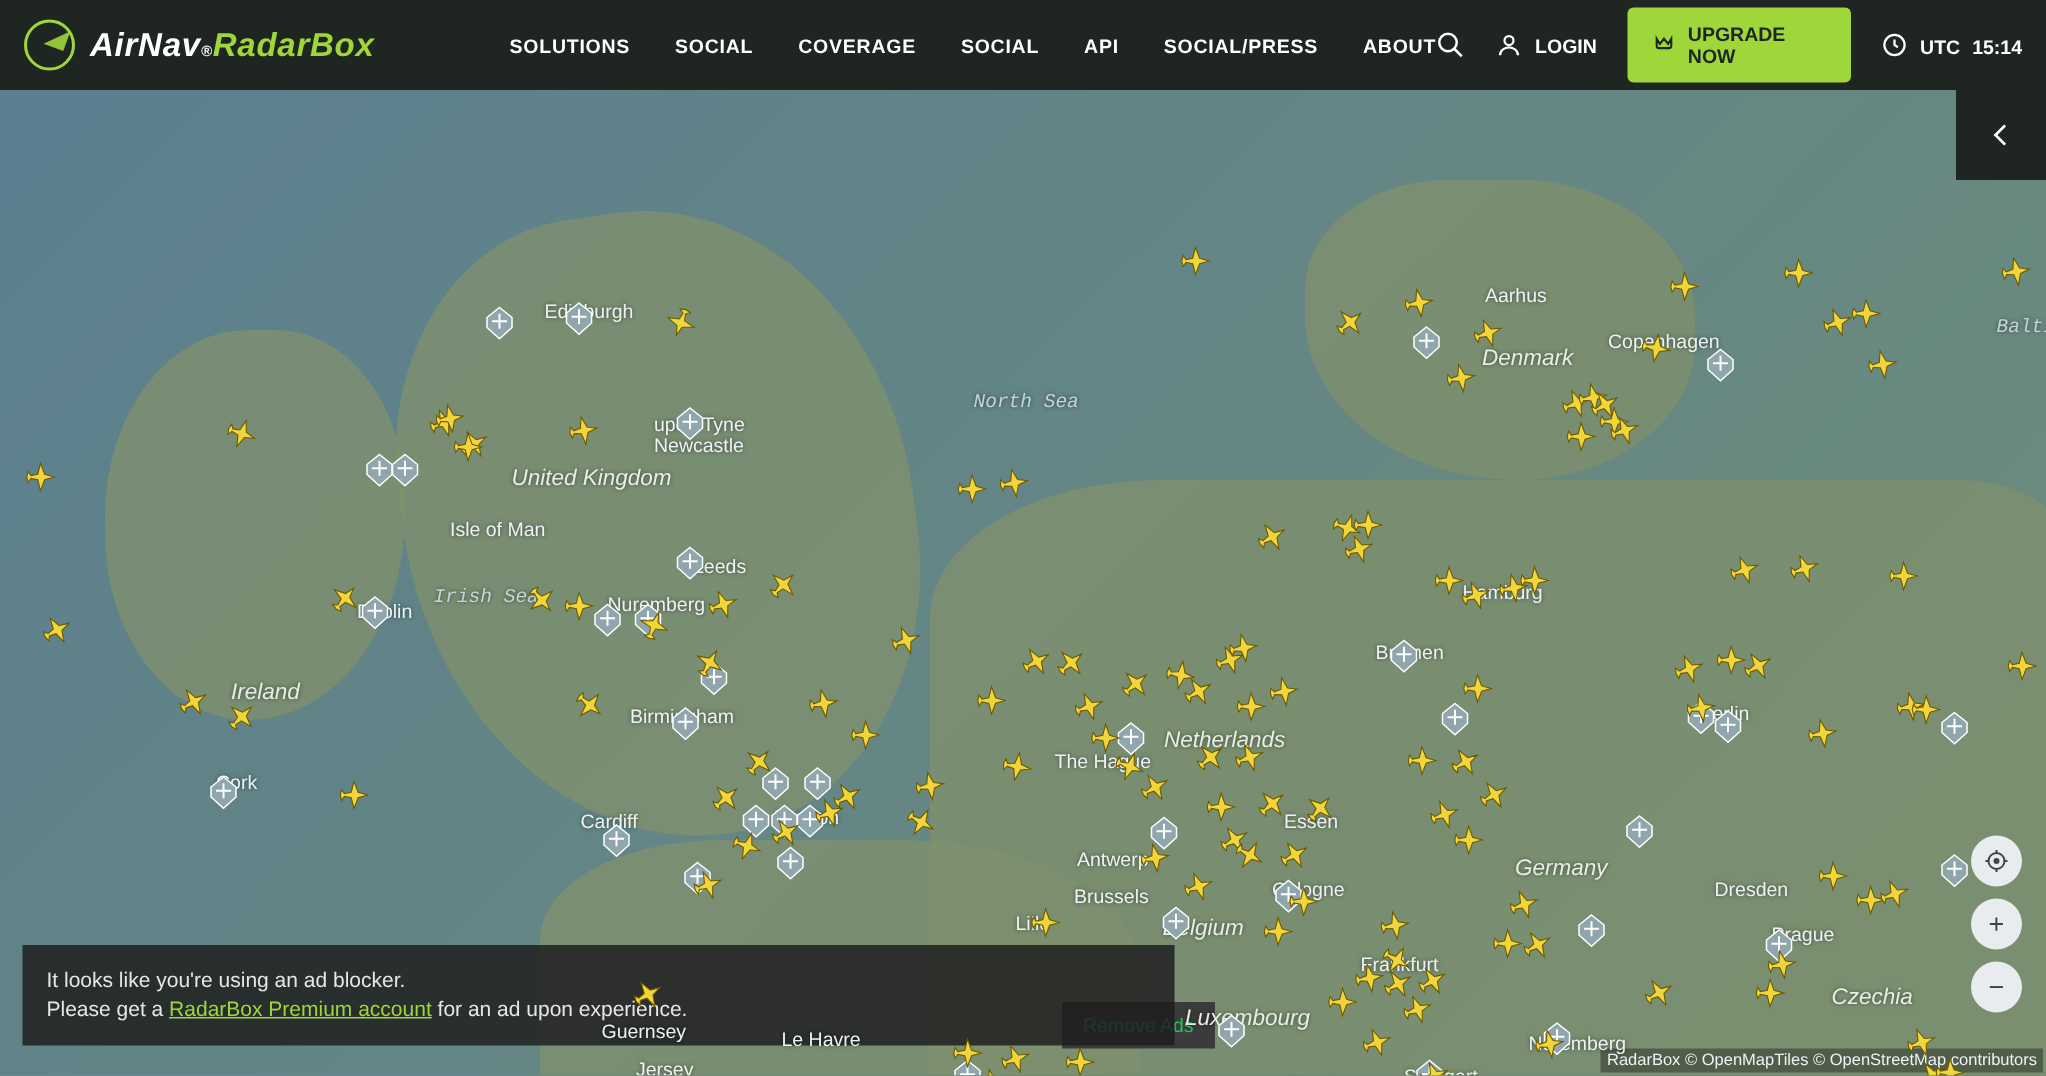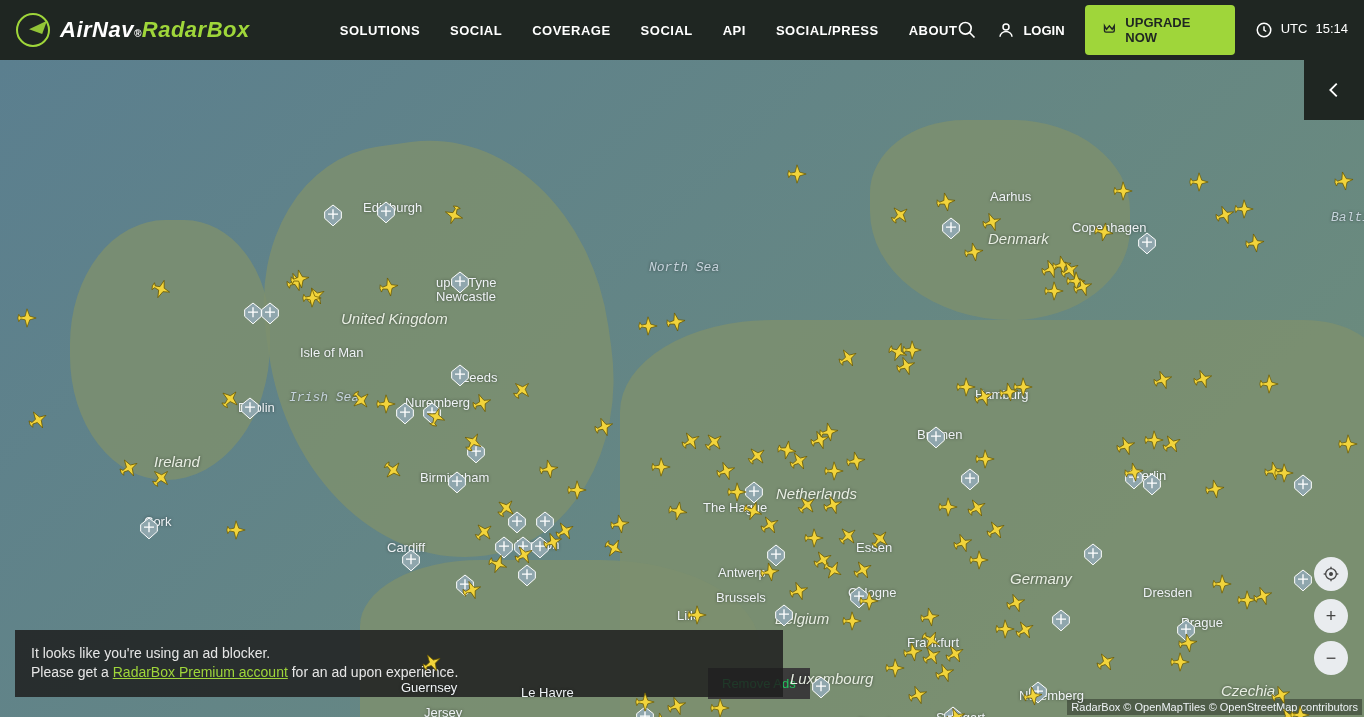--- a/index.html
+++ b/index.html
@@ -36,21 +36,21 @@
   .icon-btn svg { width: 20px; height: 20px; fill: none; stroke: #fff; stroke-width: 2; }
 
   .login { display: flex; align-items: center; gap: 8px; font-weight: 700; font-size: 13px; cursor: pointer; }
 
   .upgrade {
     background: #9fd63a; color: #1f2622; font-weight: 700; font-size: 13px;
     padding: 10px 16px; border-radius: 4px; display: flex; gap: 8px; align-items: center; cursor: pointer;
   }
   .upgrade svg { width: 18px; height: 18px; fill: none; stroke: #1f2622; stroke-width: 2; }
 
-  .utc { display: flex; align-items: flex-start; gap: 8px; font-weight: 400; font-size: 13px; }
+  .utc { display: flex; align-items: flex-end; gap: 8px; font-weight: 700; font-size: 13px; }
   .utc svg { width: 18px; height: 18px; fill: none; stroke: #fff; stroke-width: 2; }
 
   
   .map {
     position: absolute; top: 60px; left: 0; right: 0; bottom: 0;
     background: linear-gradient(135deg, #5b7f8f 0%, #6e8d7a 100%);
     overflow: hidden;
   }
   .land {
     position: absolute; background: #7c8f6e; opacity: .85;
@@ -214,21 +214,21 @@
   </div>
 <div class="maplabel sea" style="left: 649px; top: 200px;">North Sea</div>
     <div class="maplabel sea" style="left: 289px; top: 330px;">Irish Sea</div>
     <div class="maplabel sea" style="left: 1331px; top: 150px;">Baltic</div>
     <div class="maplabel country" style="left: 341px; top: 250px;">United Kingdom</div>
     <div class="maplabel country" style="left: 154px; top: 393px;">Ireland</div>
     <div class="maplabel country" style="left: 988px; top: 170px;">Denmark</div>
     <div class="maplabel country" style="left: 776px; top: 425px;">Netherlands</div>
     <div class="maplabel country" style="left: 775px; top: 550px;">Belgium</div>
     <div class="maplabel country" style="left: 1010px; top: 510px;">Germany</div>
-    <div class="maplabel country" style="left: 1221px; top: 622px;">Czechia</div>
+    <div class="maplabel country" style="left: 1221px; top: 596px;">Czechia</div>
     <div class="maplabel country" style="left: 790px; top: 610px;">Luxembourg</div>
     <div class="maplabel city" style="left: 363px; top: 140px;">Edinburgh</div>
     <div class="maplabel city" style="left: 436px; top: 189px; margin-top: 40px;">Newcastle</div>
     <div class="maplabel city" style="left: 436px; top: 215px;">upon Tyne</div>
     <div class="maplabel city" style="left: 300px; top: 285px;">Isle of Man</div>
     <div class="maplabel city" style="left: 462px; top: 310px;">Leeds</div>
     <div class="maplabel city" style="left: 405px; top: 335px;">Nuremberg</div>
     <div class="maplabel city" style="left: 238px; top: 340px;">Dublin</div>
     <div class="maplabel city" style="left: 420px; top: 410px;">Birmingham</div>
     <div class="maplabel city" style="left: 144px; top: 454px;">Cork</div>

